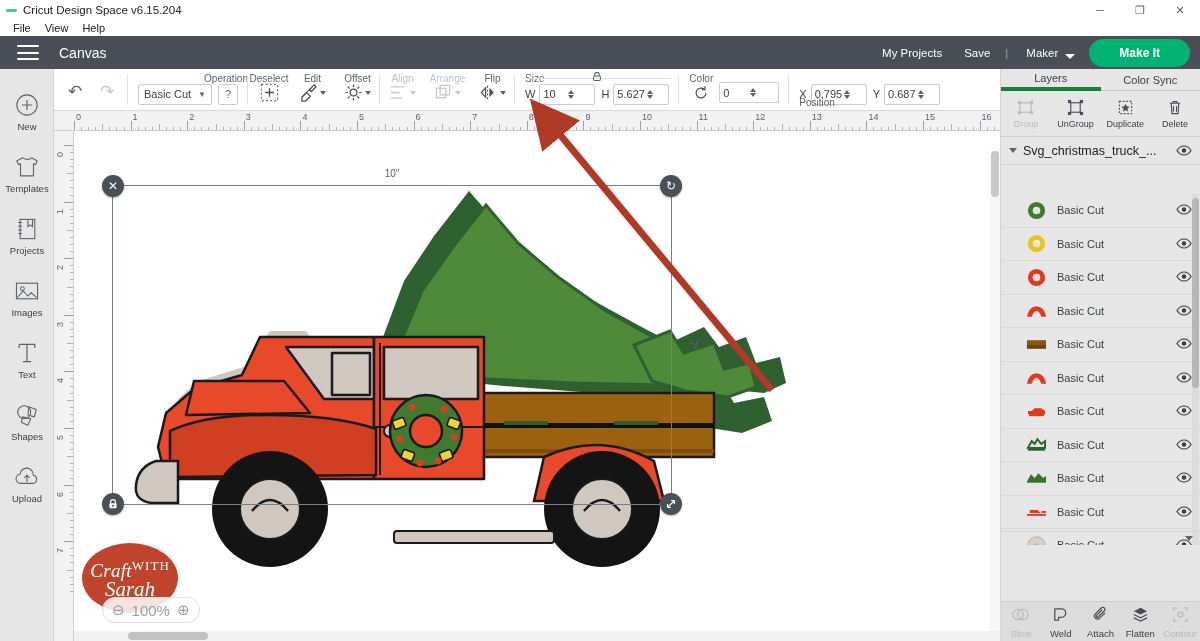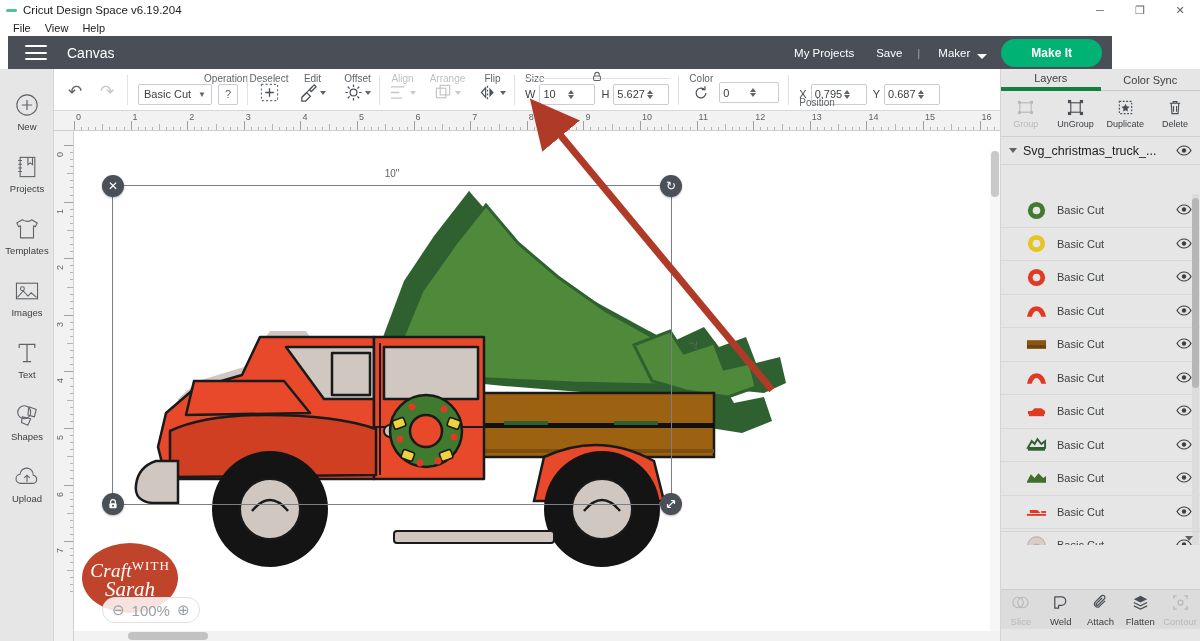--- a/index.html
+++ b/index.html
@@ -30,21 +30,21 @@
     font-size:11px; color:#5f6368;
   }
   .menubar {
     position:absolute; left:0; top:20px; width:1200px; height:16px;
     background:#ffffff; display:flex; align-items:center; padding-left:6px;
   }
   .menu-item { font-size:11px; color:#202124; padding:0 7px; line-height:16px; }
 
   
   .appheader {
-    position:absolute; left:8px; top:36px; width:1104px; height:33px;
+    position:absolute; left:0; top:36px; width:1200px; height:33px;
     background:#4a4f57; display:flex; align-items:center;
   }
   .hamburger { width:22px; height:15px; margin-left:17px; display:flex; flex-direction:column; justify-content:space-between; }
   .hamburger span { display:block; height:2px; background:#fff; border-radius:1px; }
   .canvas-label { color:#fff; font-size:14px; margin-left:20px; }
   .doc-title {
     position:absolute; left:0; right:0; text-align:center; color:#fff; font-size:14px;
     pointer-events:none;
   }
   .hdr-right { position:absolute; right:10px; display:flex; align-items:center; gap:0px; }
@@ -236,36 +236,36 @@
   }
   .bswatch { width:44px; height:30px; background:#fff; border:1px solid #b9b9b9; }
   .blabel { font-size:11px; color:#3c4043; }
   .pselectbar {
     position:absolute; left:0; right:0; bottom:96px; height:14px;
     border-top:1px solid #d4d4d4; display:flex; align-items:center; justify-content:flex-end; padding-right:7px;
   }
   .pselectbar .car { width:0;height:0;border-left:4px solid transparent;border-right:4px solid transparent;border-top:5px solid #5f6368; }
 
   .bottools {
-    position:absolute; left:0; right:0; bottom:12px; height:40px;
+    position:absolute; left:0; right:0; bottom:0; height:40px;
     background:#dcdcdc; display:flex; border-top:1px solid #cbcbcb;
   }
   .btool { flex:1; display:flex; flex-direction:column; align-items:center; justify-content:center; gap:3px; }
   .btool .bic { color:#4a4f57; height:20px; display:flex; align-items:center; }
   .btool .blb { font-size:9.5px; color:#3c4043; }
   .btool.dim .bic, .btool.dim .blb { color:#b6b8bb; }
 </style>
 </head>
 <body>
 
 <div class="app">
 
   <div class="titlebar">
     <div class="tb-logo"></div>
-    <div class="tb-title">Cricut Design Space  v6.19.204</div>
+    <div class="tb-title">Cricut Design Space  v6.15.204</div>
     <div class="win-btns">
       <div class="win-btn">─</div>
       <div class="win-btn">❐</div>
       <div class="win-btn close-btn">✕</div>
     </div>
   </div>
 
   <div class="menubar">
     <div class="menu-item">File</div>
     <div class="menu-item">View</div>
@@ -477,35 +477,35 @@
       <span class="rail-ic">
         <svg width="24" height="24" viewBox="0 0 26 26">
             <circle cx="13" cy="13" r="11" fill="none" stroke="#5f6368" stroke-width="1.2"></circle>
             <path d="M13 7.5v11M7.5 13h11" stroke="#5f6368" stroke-width="1.3"></path>
           </svg>
       </span>
       <span class="rail-lb">New</span>
     </div>
     <div class="rail-item">
       <span class="rail-ic">
+        <svg width="26" height="24" viewBox="0 0 28 24">
+            <path d="M9 2L3 5.5l2 4 2-1v13h14V8.5l2 1 2-4L19 2c-1.6 2.4-7.4 2.4-10 0z" fill="none" stroke="#5f6368" stroke-width="1.2" stroke-linejoin="round"></path>
+          </svg>
+      </span>
+      <span class="rail-lb">Templates</span>
+    </div>
+    <div class="rail-item">
+      <span class="rail-ic">
         <svg width="22" height="24" viewBox="0 0 24 26">
             <rect x="4.5" y="2.5" width="16" height="21" fill="none" stroke="#5f6368" stroke-width="1.2"></rect>
             <path d="M2.5 6h4M2.5 10h4M2.5 14h4M2.5 18h4" stroke="#5f6368" stroke-width="1.1"></path>
             <path d="M13 2.5v8l2.5-2 2.5 2v-8" fill="none" stroke="#5f6368" stroke-width="1.2"></path>
           </svg>
       </span>
       <span class="rail-lb">Projects</span>
-    </div>
-    <div class="rail-item">
-      <span class="rail-ic">
-        <svg width="26" height="24" viewBox="0 0 28 24">
-            <path d="M9 2L3 5.5l2 4 2-1v13h14V8.5l2 1 2-4L19 2c-1.6 2.4-7.4 2.4-10 0z" fill="none" stroke="#5f6368" stroke-width="1.2" stroke-linejoin="round"></path>
-          </svg>
-      </span>
-      <span class="rail-lb">Templates</span>
     </div>
     <div class="rail-item">
       <span class="rail-ic">
         <svg width="26" height="22" viewBox="0 0 28 24">
             <rect x="2.5" y="3.5" width="23" height="17" fill="none" stroke="#5f6368" stroke-width="1.2"></rect>
             <circle cx="9" cy="9.5" r="2.1" fill="none" stroke="#5f6368" stroke-width="1.1"></circle>
             <path d="M3.5 19l6.5-7 5 5.5 3.5-3.5 6 5" fill="none" stroke="#5f6368" stroke-width="1.2"></path>
           </svg>
       </span>
       <span class="rail-lb">Images</span>

